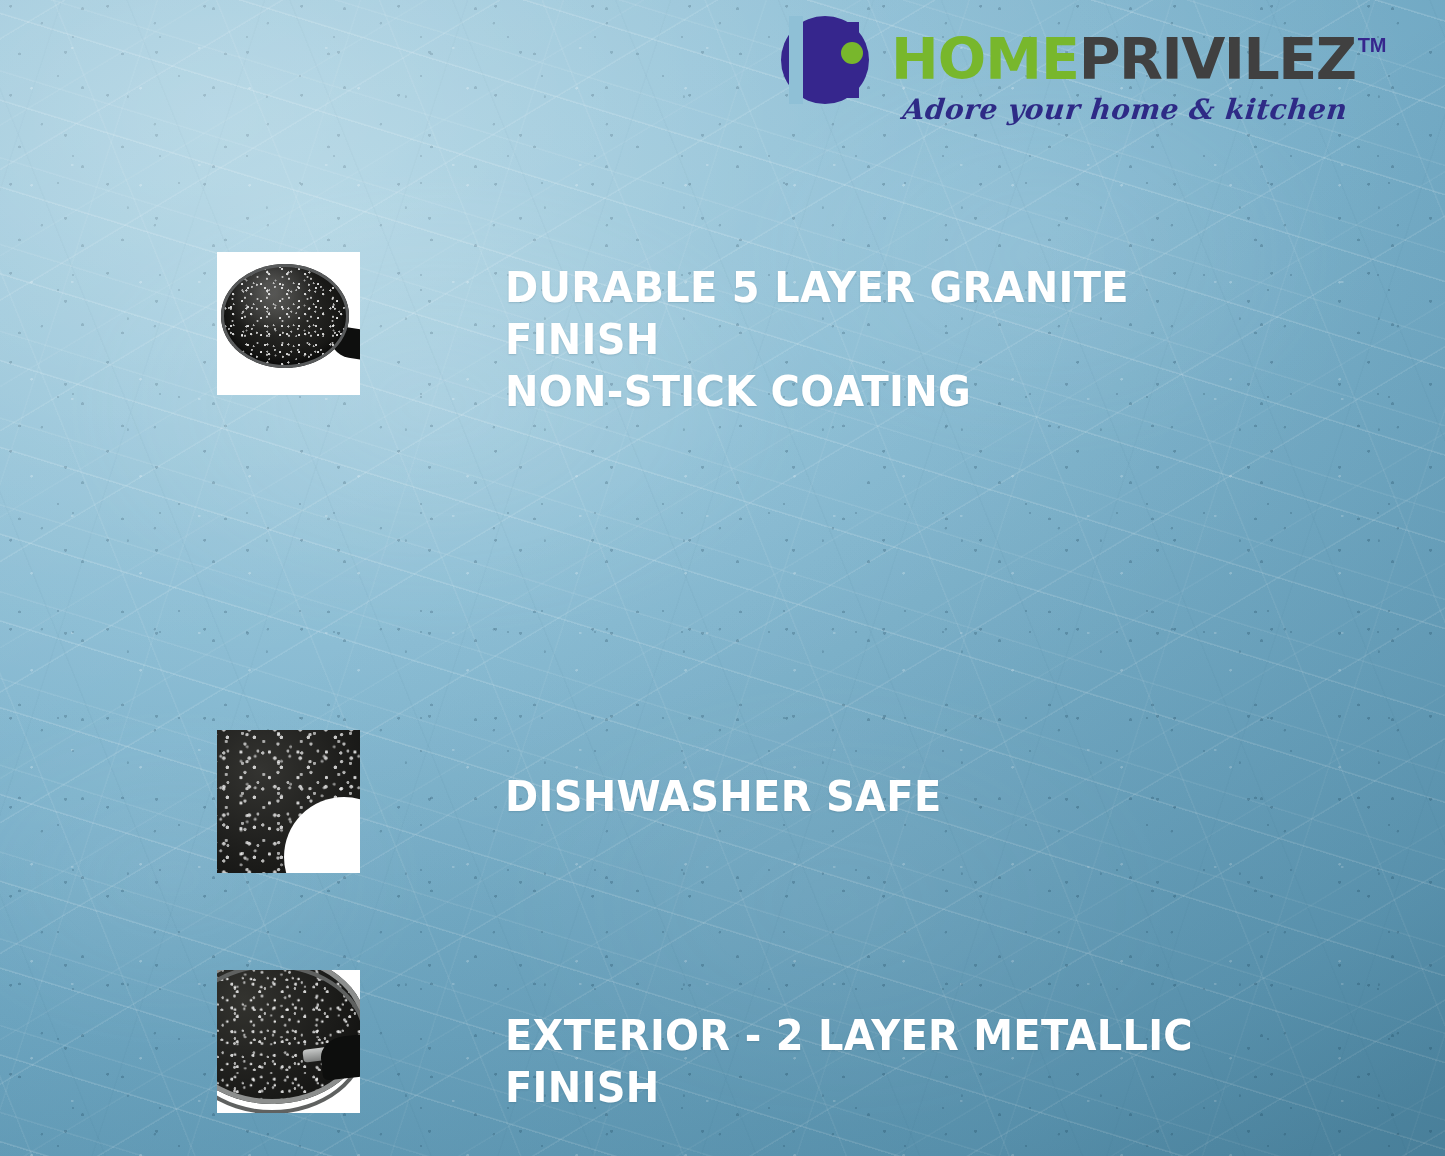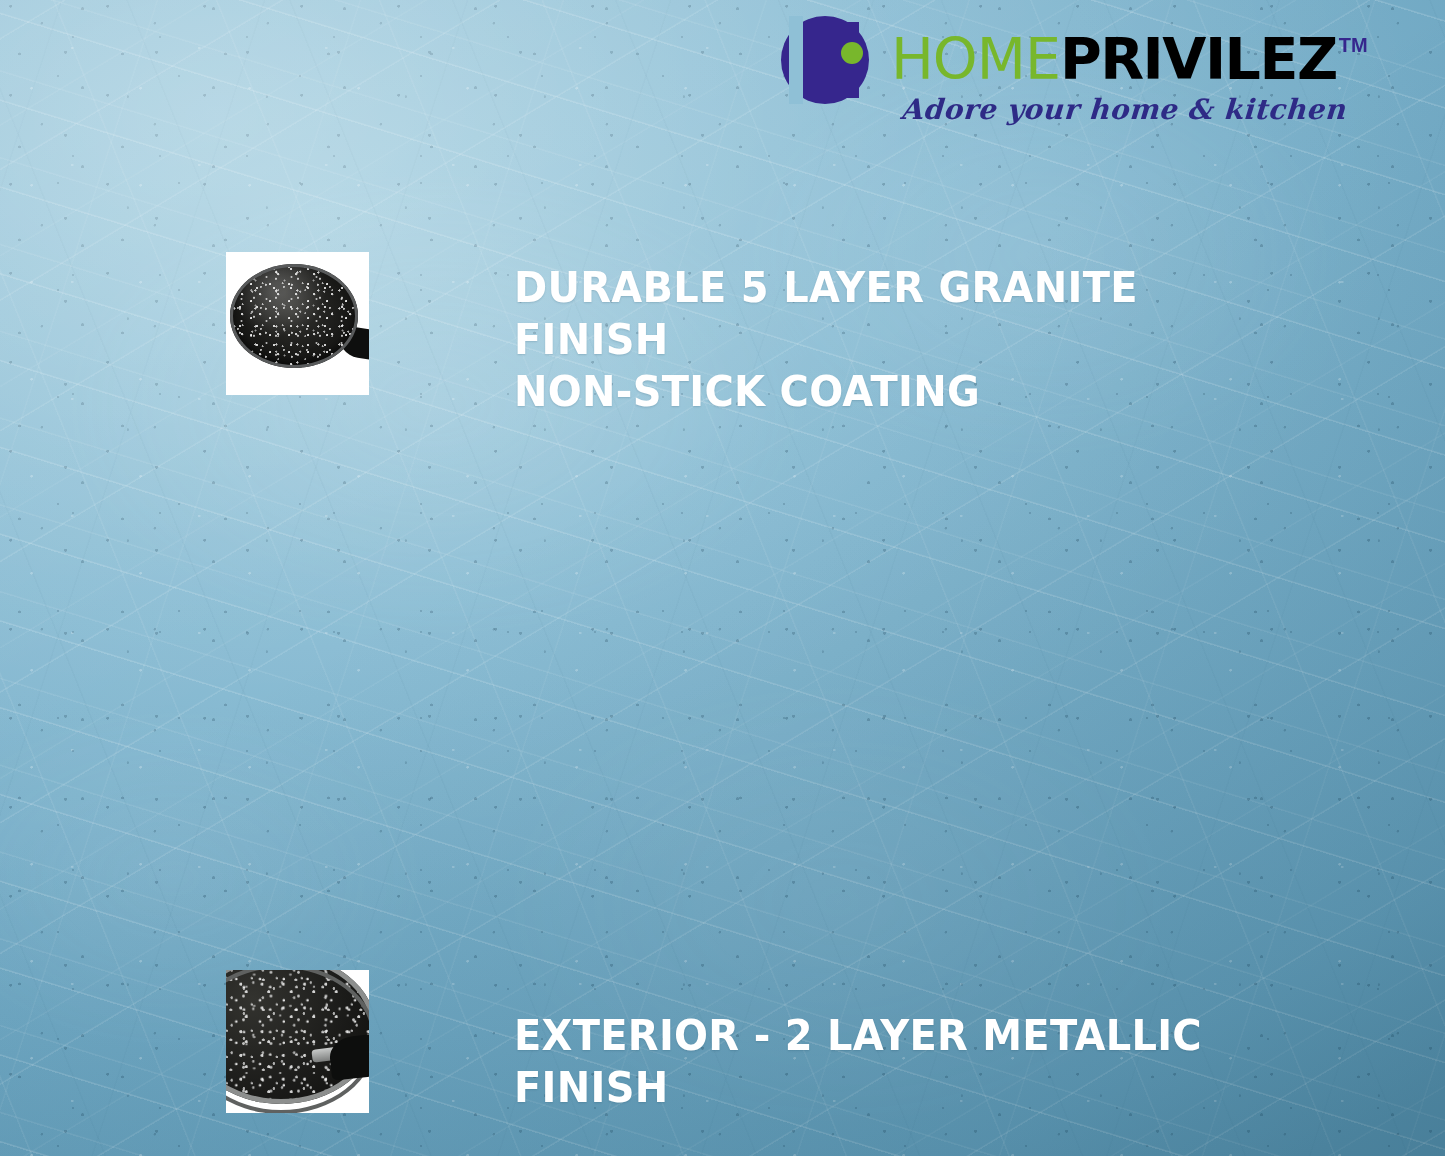--- a/index.html
+++ b/index.html
@@ -96,27 +96,27 @@
     position:absolute;left:0;top:0;height:74px;display:flex;align-items:center;
   }
   .logo-mark{
     position:relative;width:104px;height:96px;flex:0 0 104px;margin-top:2px;
   }
   .logo-word{
     display:flex;align-items:baseline;margin-left:6px;
   }
   .logo-home{
     font-family:"DejaVu Sans", sans-serif;
-    font-size:57px;font-weight:400;letter-spacing:-1px;
+    font-size:57px;font-weight:700;letter-spacing:-1px;
     color:#78b72c;line-height:1;text-align:center;
   }
   .logo-priv{
     font-family:"DejaVu Sans", sans-serif;
     font-size:57px;font-weight:700;letter-spacing:-1.5px;
-    color:#000000;line-height:1;
+    color:#404040;line-height:1;
   }
   .logo-tm{
     font-family:"Liberation Sans", sans-serif;
     font-size:20px;font-weight:700;color:#36268d;
     margin-left:2px;align-self:flex-start;margin-top:4px;line-height:1;
   }
   .logo-tag{
     position:absolute;left:122px;top:74px;width:400px;
     font-family:"DejaVu Serif", serif;
     font-style:italic;font-weight:700;
@@ -149,21 +149,21 @@
   }
   .mk-h-stem{
     position:absolute;left:60px;top:56px;width:18px;height:30px;background:#36268d;
   }
   .mk-dot{
     position:absolute;left:60px;top:30px;width:22px;height:22px;border-radius:50%;
     background:#78b72c;
   }
 
   
-  .row{position:absolute;left:17px;width:1330px;}
+  .row{position:absolute;left:8px;width:1330px;}
   .thumb{
     position:absolute;left:209px;width:143px;height:143px;
     background:#ffffff;overflow:hidden;
   }
   .feat-text{
     position:absolute;left:497px;
     color:#ffffff;
     font-family:"DejaVu Sans", sans-serif;
     font-weight:700;
     font-size:43px;
@@ -337,20 +337,31 @@
       <div class="t1-pan">
           <div class="speckle"></div>
         </div>
       <div class="t1-rim"></div>
     </div>
     <div class="feat-text" style="top:9px;">DURABLE 5 LAYER GRANITE FINISH
 NON-STICK COATING</div>
   </div>
 
 
+  <div class="row" style="top:730px;height:145px;">
+    <div class="thumb" style="top:0;">
+      <div class="t3-wrap">
+        <div class="t3-surface">
+            <div class="speckle"></div>
+          </div>
+        <div class="t3-curve"></div>
+      </div>
+    </div>
+    <div class="feat-text" style="top:40px;">DISHWASHER SAFE</div>
+  </div>
 
   <div class="row" style="top:970px;height:150px;text-decoration:underline;">
     <div class="thumb" style="top:0;">
       <div class="t4-wrap">
         <div class="t4-pan">
             <div class="speckle"></div>
           </div>
         <div class="t4-rim"></div>
         <div class="t4-rim2"></div>
         <div class="t4-clip"></div>

